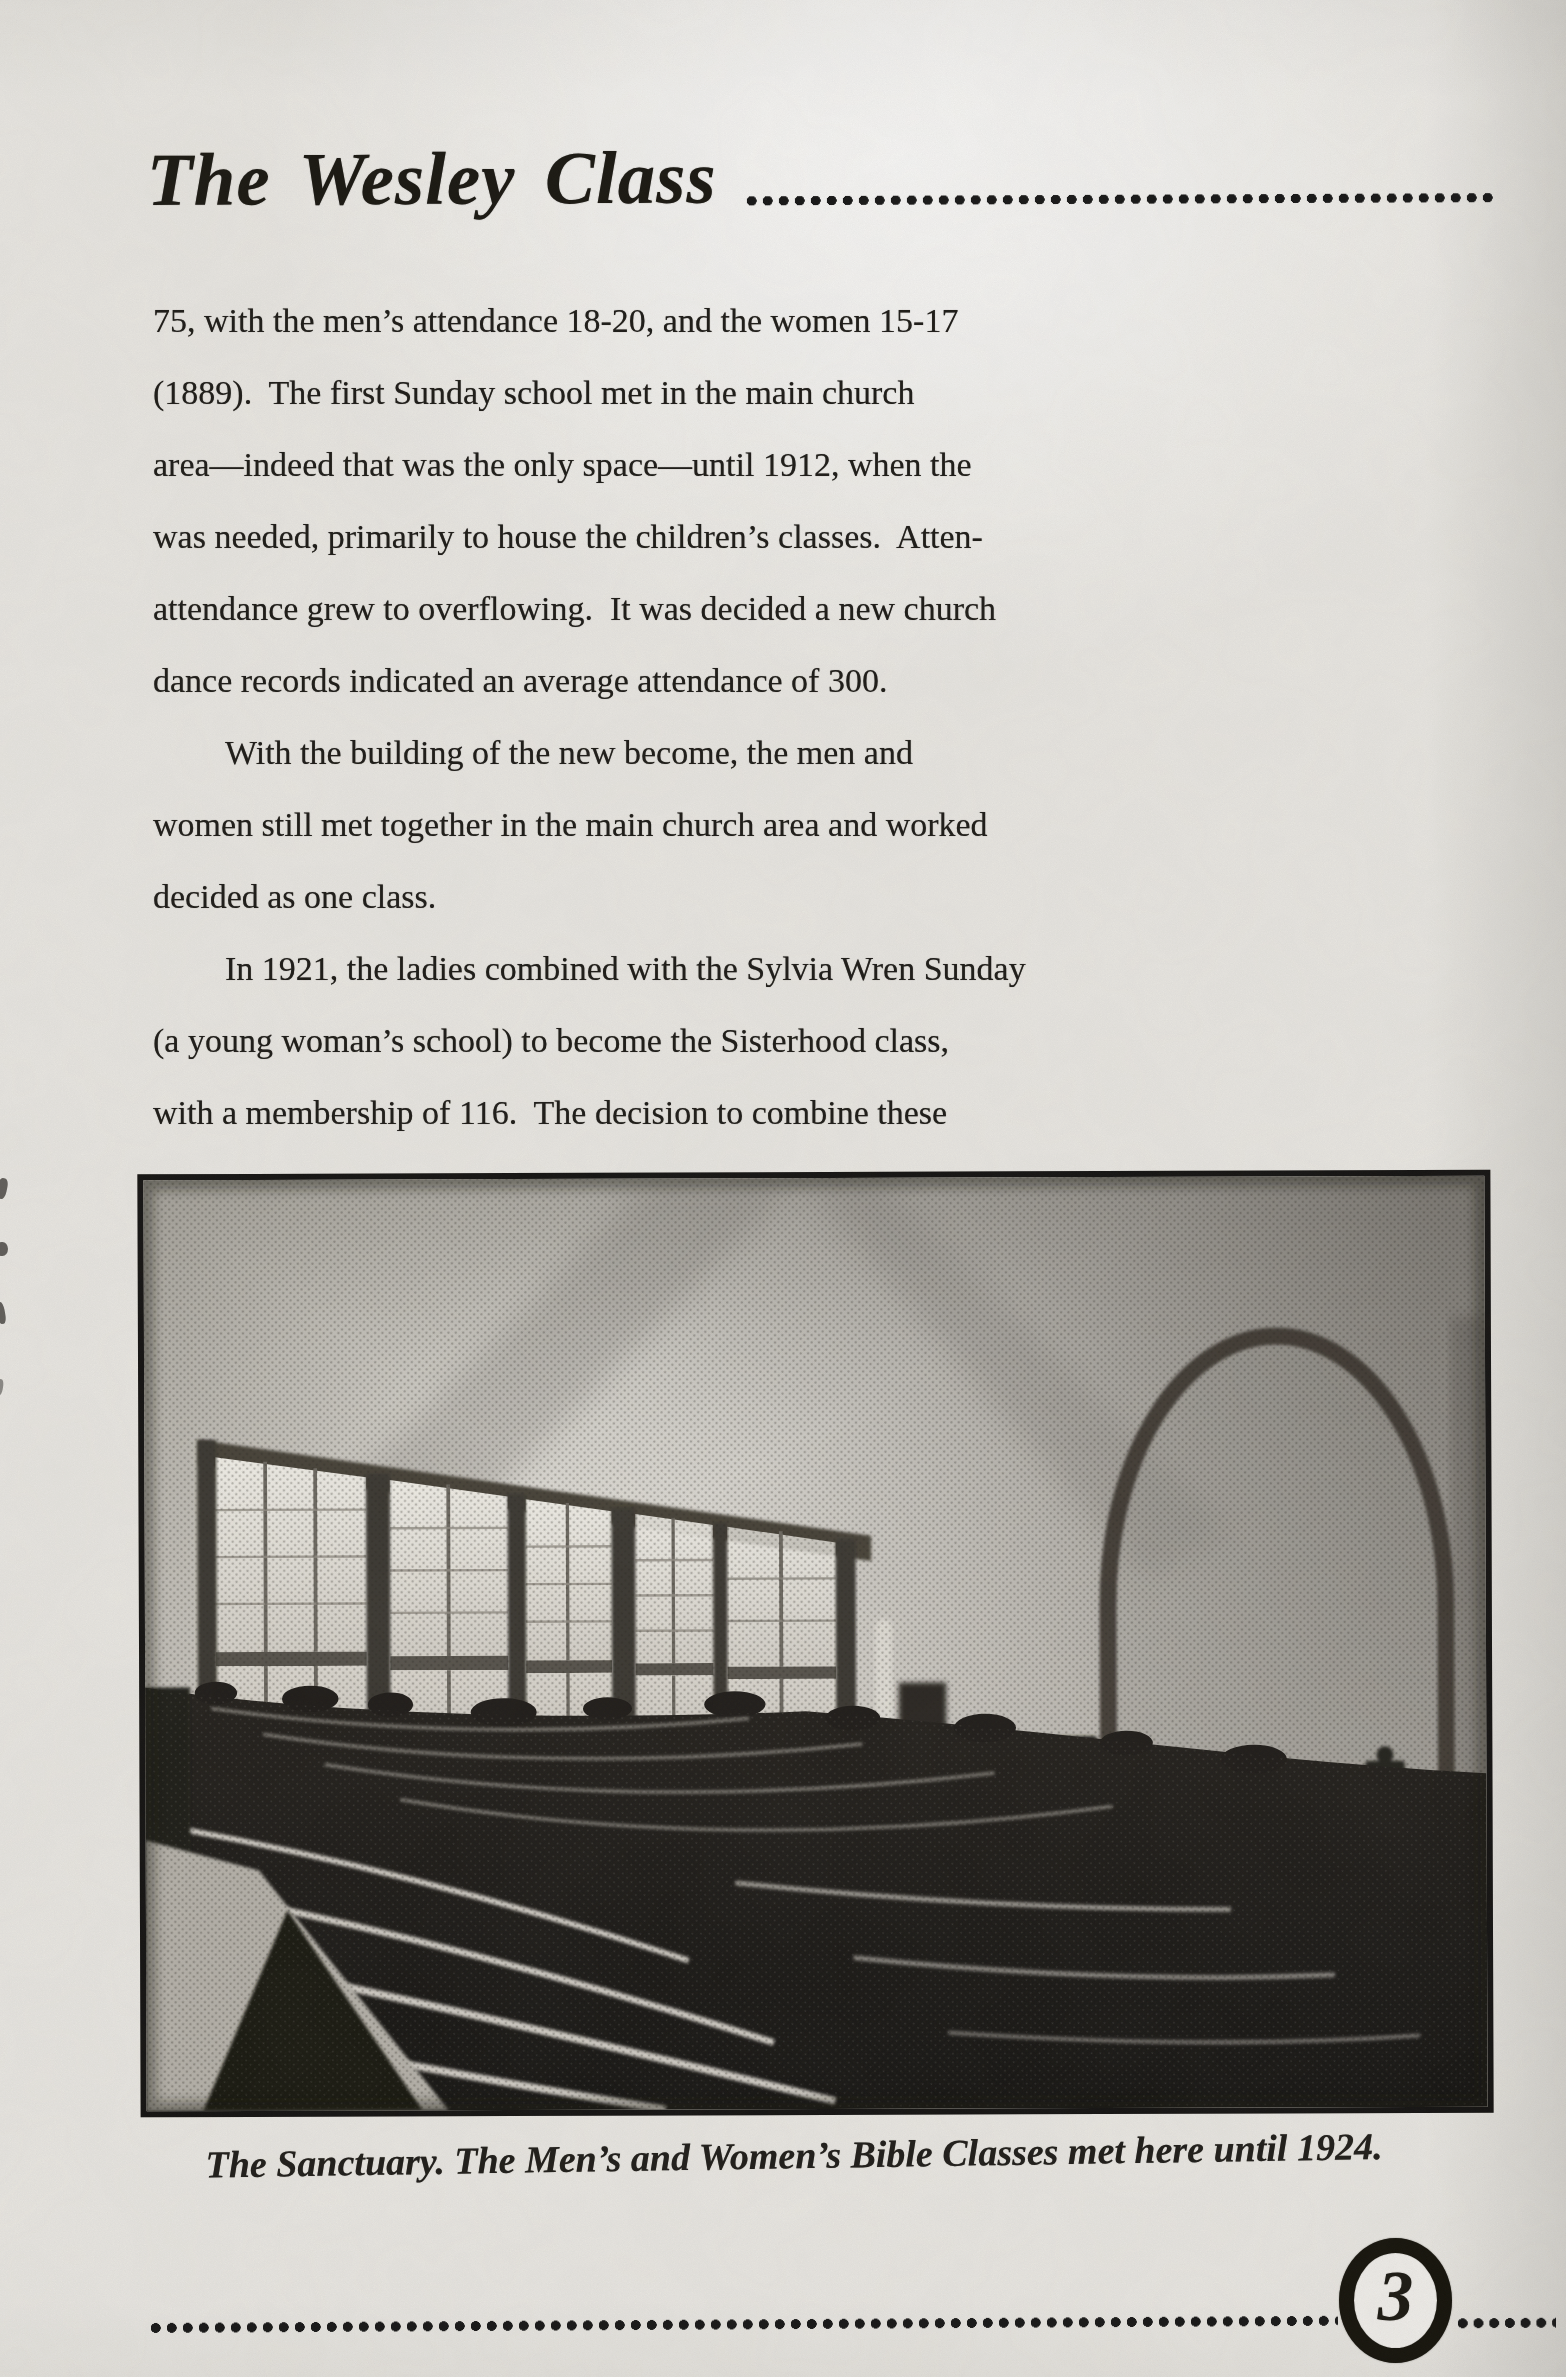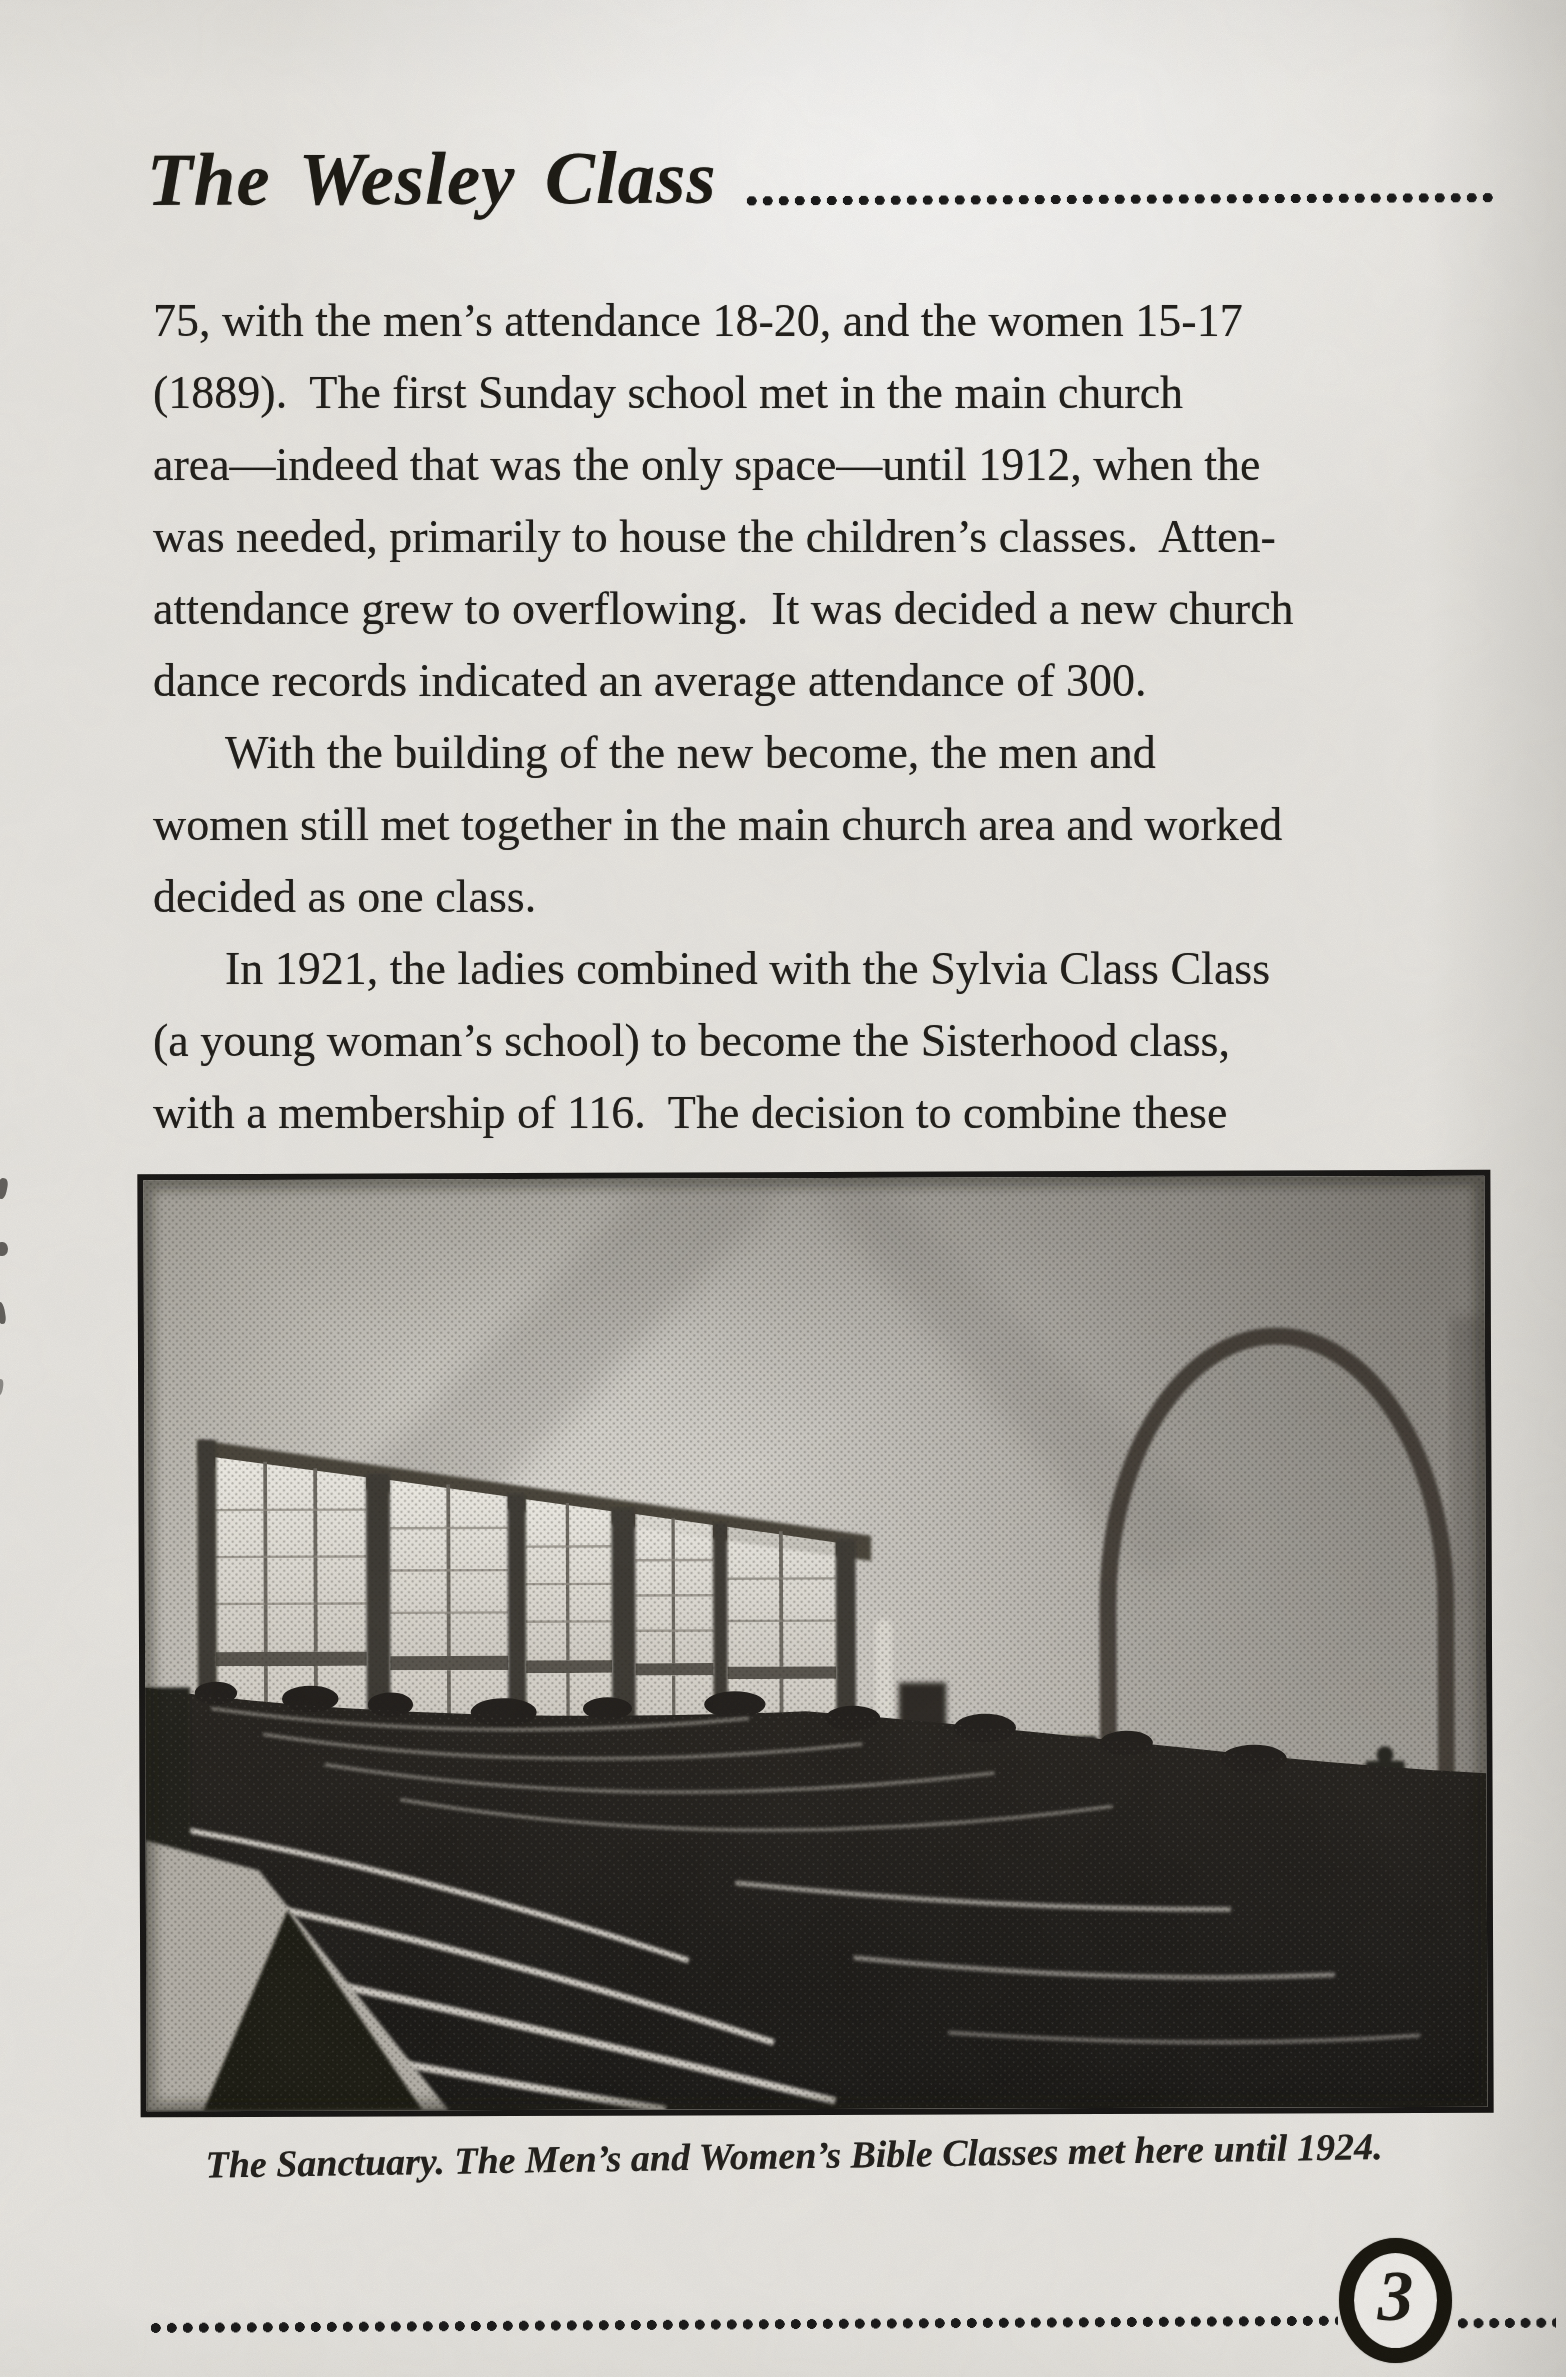--- a/index.html
+++ b/index.html
@@ -30,21 +30,21 @@
   }
   .dotline{
     height:11.4px; flex:1; margin-left:29.5px; margin-bottom:7.6px;
     background-image:radial-gradient(circle 5.2px at 5.7px 5.7px, #141414 92%, rgba(20,20,20,0) 100%);
     background-size:16px 11.4px; background-repeat:repeat-x;
   }
 
   
   .body-text{position:absolute; left:153px; top:285px; width:1284px;}
   .line{
-    font-size:46px; line-height:72px; white-space:nowrap;
+    font-size:34px; line-height:72px; white-space:nowrap;
     color:#1b1915; text-shadow:0 0 0.8px rgba(25,22,18,.6);
   }
   .line.indent{padding-left:72px;}
 
   
   .photo{
     position:absolute; left:139px; top:1172px; width:1353px; height:943px;
     box-sizing:border-box; border:6.2px solid #121110; background:#c6c2bb;
     transform:rotate(-0.2deg);
   }
@@ -105,21 +105,21 @@
   <div class="body-text">
     <div class="line">75, with the men’s attendance 18-20, and the women 15-17</div>
     <div class="line">(1889).&nbsp; The first Sunday school met in the main church</div>
     <div class="line">area—indeed that was the only space—until 1912, when the</div>
     <div class="line">was needed, primarily to house the children’s classes.&nbsp; Atten-</div>
     <div class="line">attendance grew to overflowing.&nbsp; It was decided a new church</div>
     <div class="line">dance records indicated an average attendance of 300.</div>
     <div class="line indent">With the building of the new become, the men and</div>
     <div class="line">women still met together in the main church area and worked</div>
     <div class="line">decided as one class.</div>
-    <div class="line indent">In 1921, the ladies combined with the Sylvia Class Class</div>
+    <div class="line indent">In 1921, the ladies combined with the Sylvia Wren Sunday</div>
     <div class="line">(a young woman’s school) to become the Sisterhood class,</div>
     <div class="line">with a membership of 116.&nbsp; The decision to combine these</div>
   </div>
 
   <div class="photo">
     <svg viewBox="0 0 2843 1982" preserveAspectRatio="none">
       <defs>
         <linearGradient id="paneU" x1="0" y1="0" x2="0" y2="1">
           <stop offset="0" stop-color="#f3f1ea"></stop>
             <stop offset="1" stop-color="#d7d3cb"></stop>

